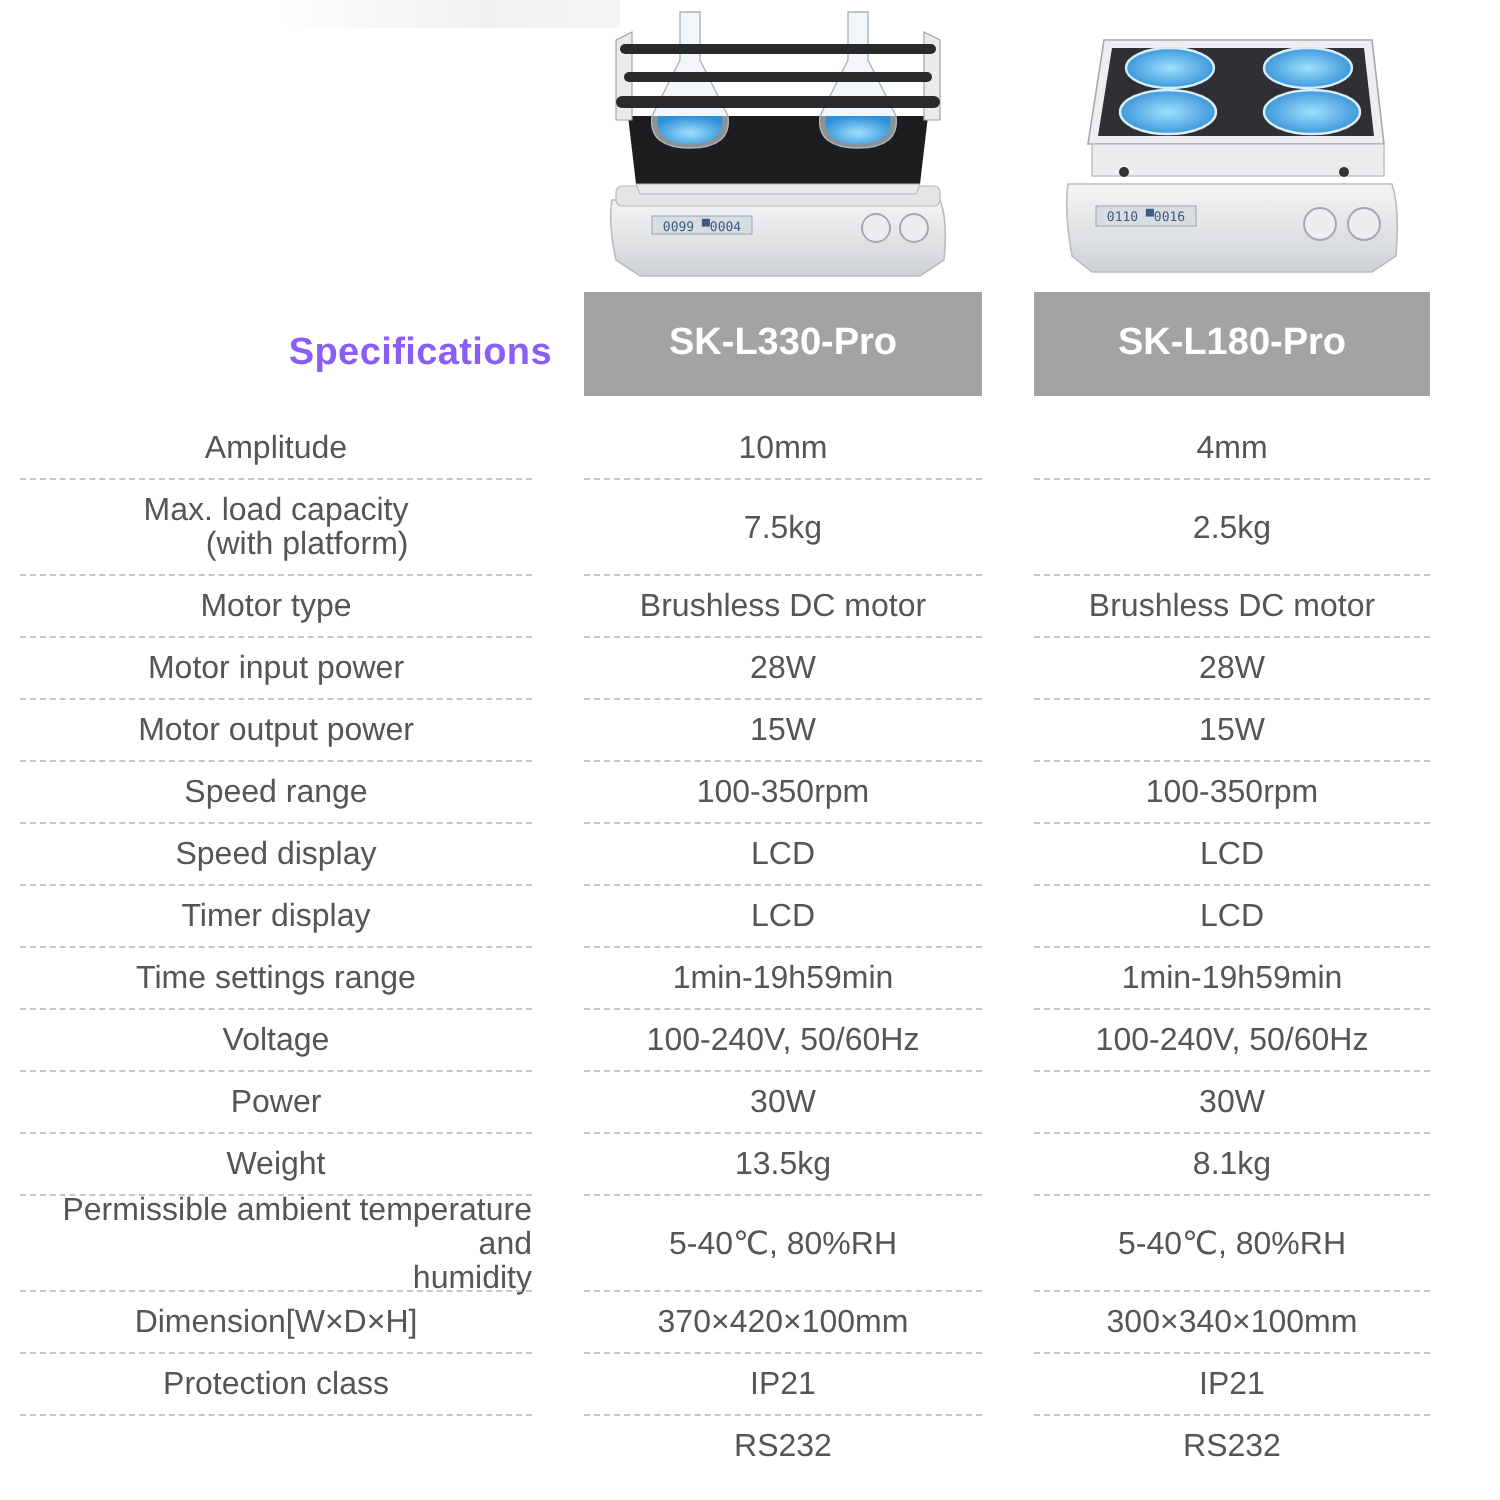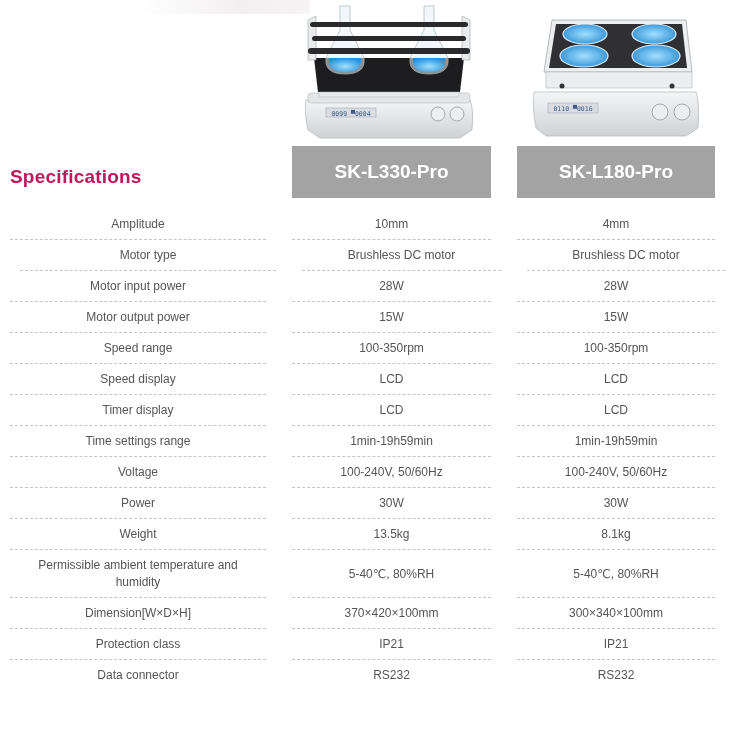--- a/index.html
+++ b/index.html
@@ -3,31 +3,31 @@
 <meta charset="utf-8">
 <style>
   html, body { margin:0; padding:0; background:#ffffff; }
   body { width:750px; height:750px; position:relative; overflow:hidden;
          font-family:"Liberation Sans", "DejaVu Sans", sans-serif; color:#555; }
   .topfade { position:absolute; left:140px; top:0; width:170px; height:14px;
              background:linear-gradient(90deg, rgba(255,255,255,0), #f2eff0 60%, #f6f4f4); }
   .product-img { position:absolute; top:0; height:150px; }
   #img1 { left:300px; width:180px; }
   #img2 { left:530px; width:180px; }
-  .spec-title { position:absolute; left:10px; width:256px; top:166px; text-align:left;
-                font-size:19px; font-weight:bold; color:#be185d; letter-spacing:0.2px; }
+  .spec-title { position:absolute; left:20px; width:256px; top:166px; text-align:right;
+                font-size:19px; font-weight:bold; color:#8b5cf6; letter-spacing:0.2px; }
   .model-header { position:absolute; top:146px; height:52px; background:#a3a3a3;
                   color:#fff; font-size:19px; font-weight:bold; display:flex;
                   align-items:center; justify-content:center; }
   #hdr1 { left:292px; width:199px; }
   #hdr2 { left:517px; width:198px; }
   .rows { position:absolute; left:0; top:209px; width:750px; }
   .row { position:relative; display:flex; align-items:center; }
   .cell { position:absolute; top:0; bottom:0; display:flex; align-items:center; justify-content:center;
-          text-align:center; font-size:12px; line-height:17px; color:#555; }
+          text-align:right; font-size:16px; line-height:17px; color:#555; }
   .c0 { left:10px; width:256px; }
   .c1 { left:292px; width:199px; }
   .c2 { left:517px; width:198px; }
   .dash { position:absolute; bottom:0; height:0; border-bottom:1px dashed #c6c6c6; }
   .d0 { left:10px; width:256px; }
   .d1 { left:292px; width:199px; }
   .d2 { left:517px; width:198px; }
 </style>
 </head>
 <body>
@@ -109,21 +109,30 @@
 
 <div class="rows" id="rows">
     <div class="row" style="height: 31px;">
       <div class="cell c0" style="white-space: pre-line;">Amplitude</div>
       <div class="cell c1">10mm</div>
       <div class="cell c2">4mm</div>
       <div class="dash d0"></div>
       <div class="dash d1"></div>
       <div class="dash d2"></div>
     </div>
-    <div class="row" style="height: 31px; margin-left: 10px;">
+    <div class="row" style="height: 48px;">
+      <div class="cell c0" style="white-space: pre-line;">Max. load capacity
+(with platform)</div>
+      <div class="cell c1">7.5kg</div>
+      <div class="cell c2">2.5kg</div>
+      <div class="dash d0"></div>
+      <div class="dash d1"></div>
+      <div class="dash d2"></div>
+    </div>
+    <div class="row" style="height: 31px;">
       <div class="cell c0" style="white-space: pre-line;">Motor type</div>
       <div class="cell c1">Brushless DC motor</div>
       <div class="cell c2">Brushless DC motor</div>
       <div class="dash d0"></div>
       <div class="dash d1"></div>
       <div class="dash d2"></div>
     </div>
     <div class="row" style="height: 31px;">
       <div class="cell c0" style="white-space: pre-line;">Motor input power</div>
       <div class="cell c1">28W</div>
@@ -215,17 +224,16 @@
     </div>
     <div class="row" style="height: 31px;">
       <div class="cell c0" style="white-space: pre-line;">Protection class</div>
       <div class="cell c1">IP21</div>
       <div class="cell c2">IP21</div>
       <div class="dash d0"></div>
       <div class="dash d1"></div>
       <div class="dash d2"></div>
     </div>
     <div class="row" style="height: 31px;">
-      <div class="cell c0" style="white-space: pre-line;">Data connector</div>
       <div class="cell c1">RS232</div>
       <div class="cell c2">RS232</div>
     </div>
   </div>
 
 </body></html>

